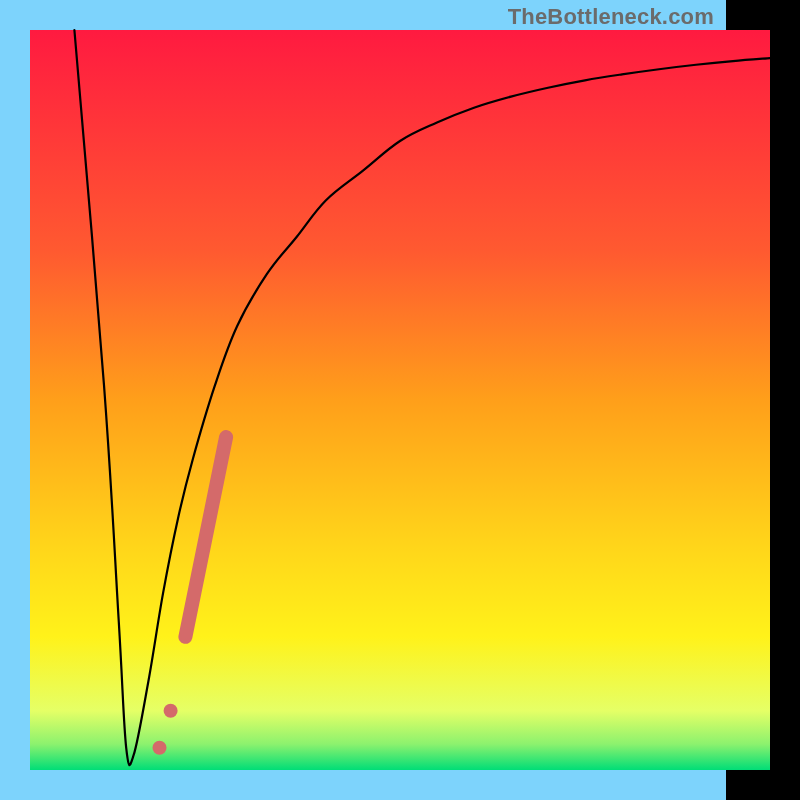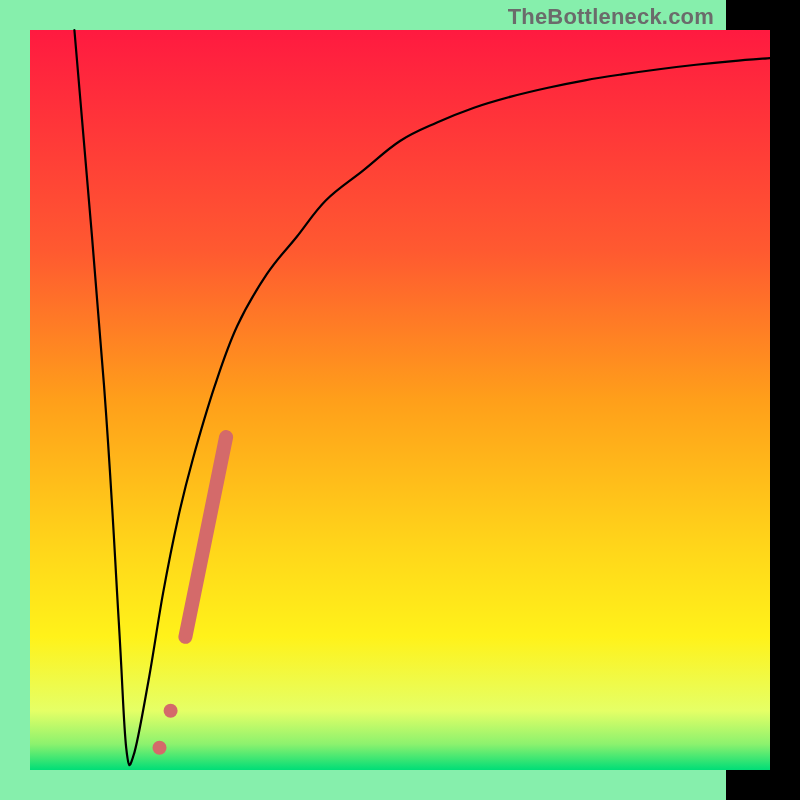--- a/index.html
+++ b/index.html
@@ -7,21 +7,21 @@
     padding: 0;
     width: 800px;
     height: 800px;
     background: #000;
     overflow: hidden;
   }
   .frame {
     position: relative;
     width: 726px;
     height: 800px;
-    background: #86efac;
+    background: #7dd3fc;
   }
   .watermark {
     position: absolute;
     top: 4px;
     right: 12px;
     font-family: Arial, Helvetica, sans-serif;
     font-size: 22px;
     font-weight: 600;
     color: #6b6b6b;
     letter-spacing: 0.2px;

